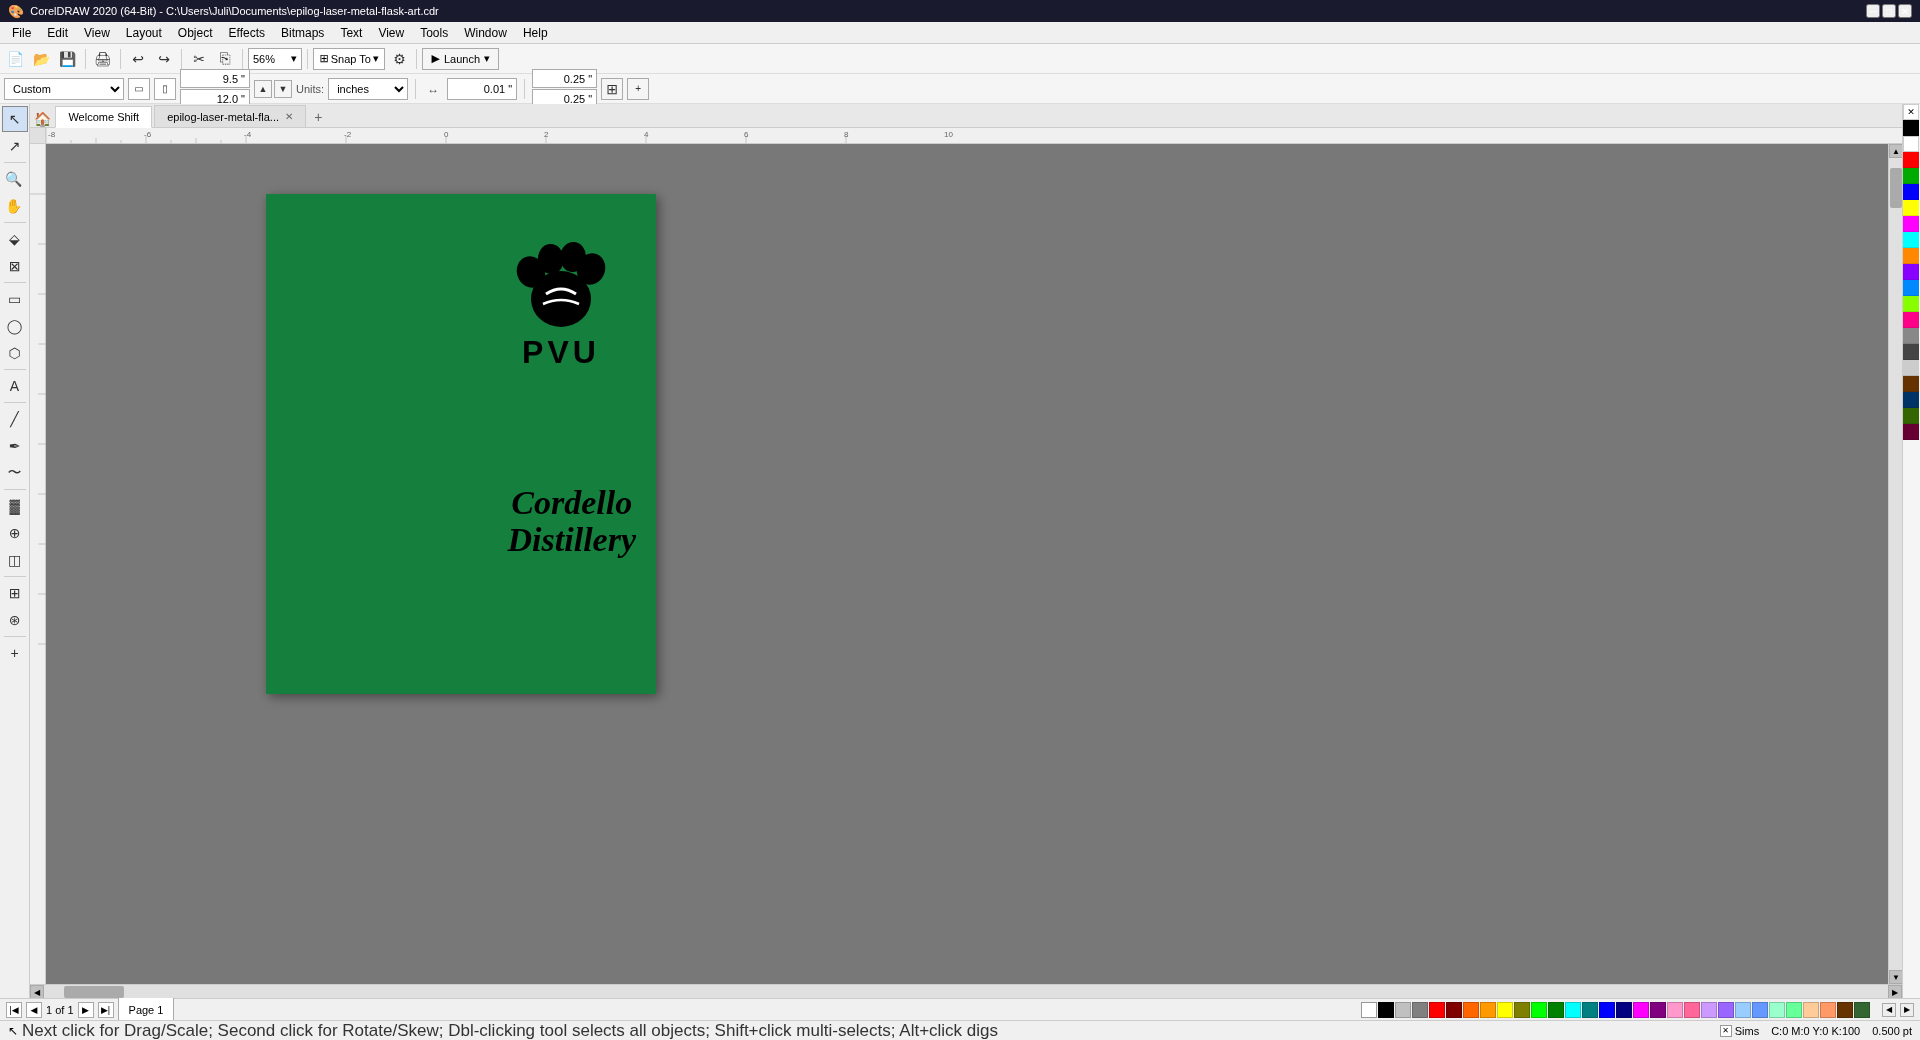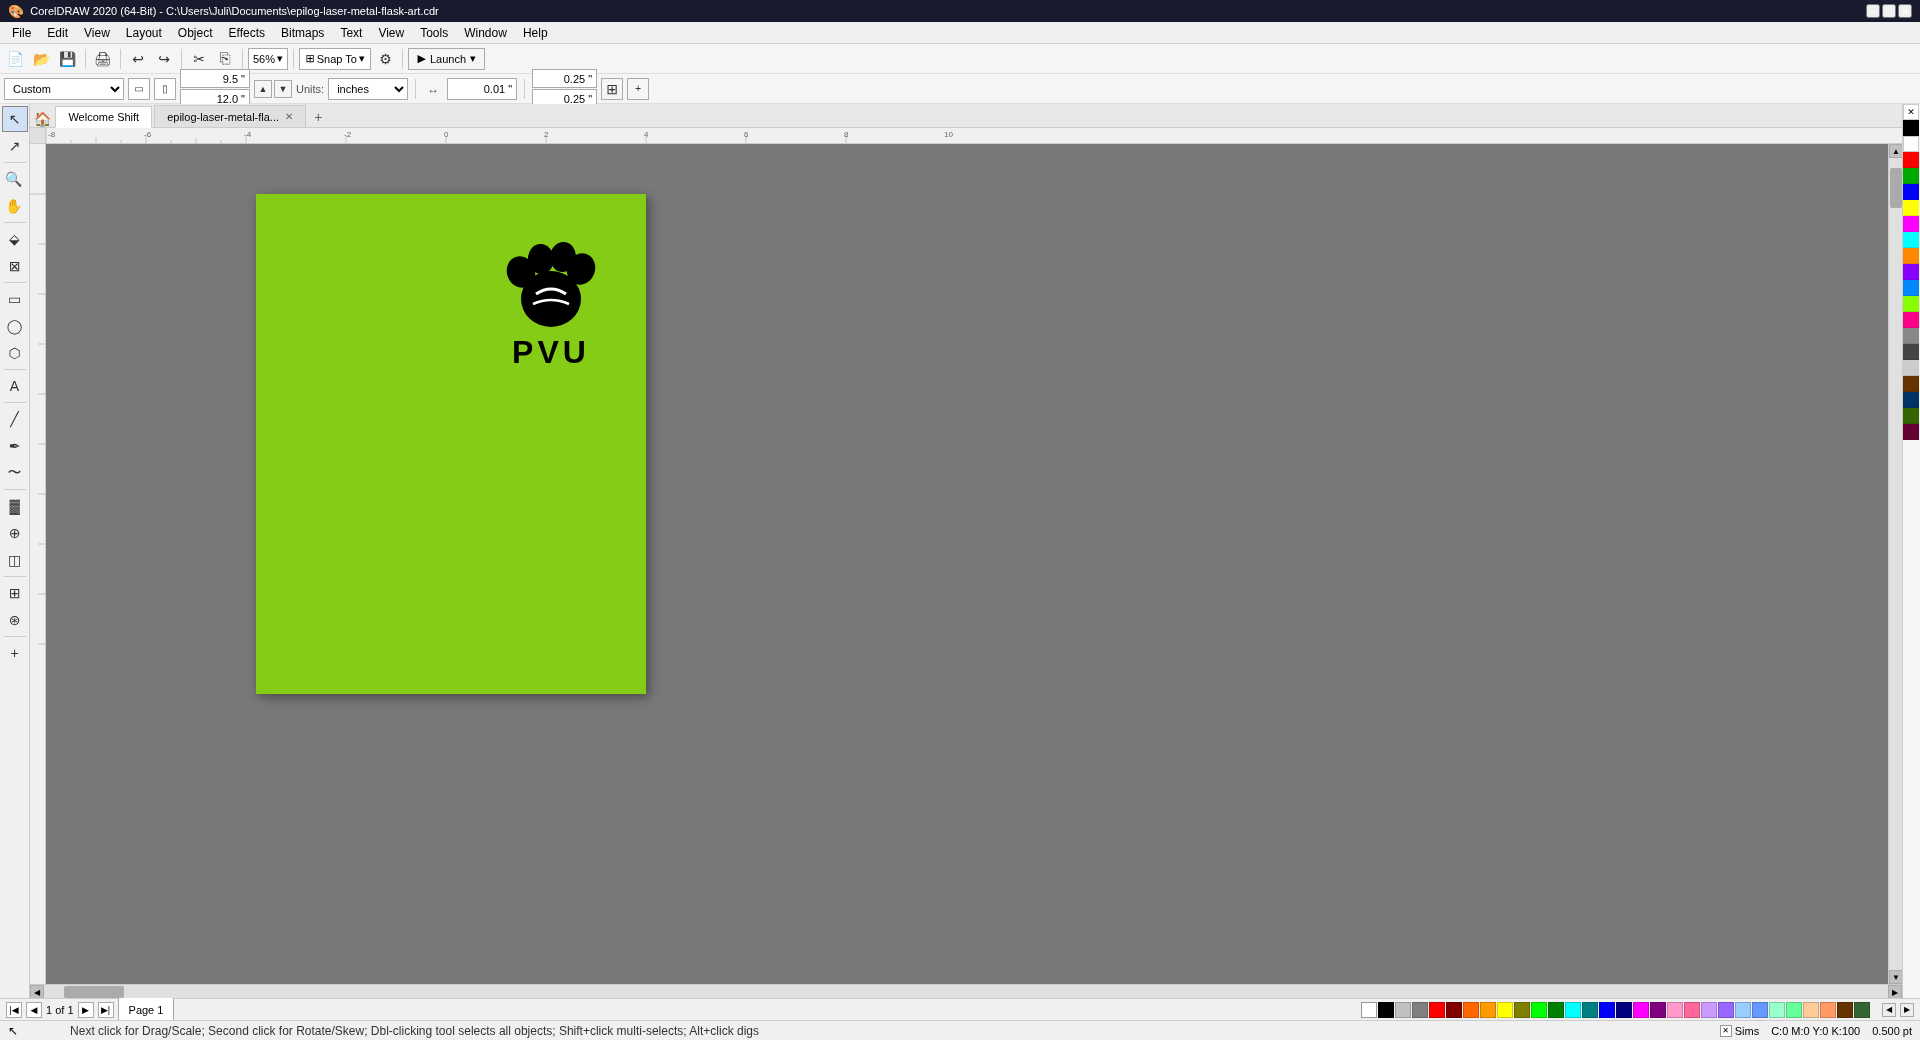--- a/index.html
+++ b/index.html
@@ -27,21 +27,21 @@
       padding: 0 4px; border-bottom: 1px solid #ddd; gap: 2px; flex-shrink: 0;
     }
     .tb-btn {
       width: 24px; height: 24px; border: 1px solid transparent; background: transparent;
       cursor: pointer; display: flex; align-items: center; justify-content: center;
       font-size: 14px; color: #333;
     }
     .tb-separator { width: 1px; height: 20px; background: #ccc; margin: 0 3px; }
     .tb-dropdown {
       height: 22px; border: 1px solid #aaa; background: white; padding: 0 4px;
-      font-size: 11px; cursor: pointer; display: flex; align-items: center; gap: 2px;
+      font-size: 11px; cursor: pointer; display: flex; align-items: center; gap: 16px;
     }
     .snap-btn {
       height: 22px; border: 1px solid #aaa; background: white; padding: 0 6px;
       font-size: 11px; display: flex; align-items: center; gap: 2px; cursor: pointer;
     }
     .launch-btn {
       height: 22px; border: 1px solid #aaa; background: #f5f5f5; padding: 0 8px;
       font-size: 11px; display: flex; align-items: center; gap: 4px; cursor: pointer;
     }
 
@@ -103,23 +103,23 @@
     .ruler-corner { width: 16px; height: 16px; background: #e0e0e0; position: absolute; left: 0; top: 0; border-right: 1px solid #ccc; border-bottom: 1px solid #ccc; }
     .canvas-row { display: flex; flex: 1; overflow: hidden; }
     .ruler-v {
       width: 16px; background: #f0f0f0; border-right: 1px solid #ccc;
       flex-shrink: 0;
     }
     .canvas-scroll { flex: 1; overflow: hidden; position: relative; background: #787878; }
 
     
     .page-container {
-      position: absolute; top: 50px; left: 210px;
+      position: absolute; top: 50px; left: 220px;
       width: 390px; height: 500px;
-      background: #84cc16;
+      background: #15803d;
       box-shadow: 3px 3px 10px rgba(0,0,0,0.4);
     }
 
     
     .artwork { width: 100%; height: 100%; position: relative; overflow: hidden; }
 
     
     .pvu-section {
       position: absolute; top: 20px; right: 20px; text-align: center; width: 150px;
     }
@@ -395,20 +395,26 @@
                 <ellipse cx="72" cy="43" rx="13" ry="15" fill="black" transform="rotate(5,72,43)"></ellipse>
                 <ellipse cx="90" cy="55" rx="14" ry="16" fill="black" transform="rotate(20,90,55)"></ellipse>
 
                 <path d="M45 80 Q60 70 75 80" stroke="white" stroke-width="3" fill="none"></path>
                 <path d="M42 90 Q60 82 78 90" stroke="white" stroke-width="2.5" fill="none"></path>
               </svg>
               <div class="pvu-text" style="font-size:32px;font-weight:900;letter-spacing:4px;font-family:'Arial Black',sans-serif;">PVU</div>
             </div>
 
 
+            <div class="cordello-section">
+              <div class="cordello-text">
+                <span style="display:block;">Cordello</span>
+                <span style="display:block;">Distillery</span>
+              </div>
+            </div>
 
 
           </div>
         </div>
       </div>
 
       <div style="width:14px;background:#e0e0e0;border-left:1px solid #ccc;display:flex;flex-direction:column;">
         <div style="width:14px;height:14px;background:#c0c0c0;border:1px solid #aaa;display:flex;align-items:center;justify-content:center;font-size:8px;cursor:pointer;">▲</div>
         <div style="flex:1;position:relative;">
           <div style="position:absolute;top:10px;left:1px;width:12px;height:40px;background:#aaa;border-radius:2px;cursor:pointer;"></div>
@@ -504,21 +510,21 @@
     </div>
     <div style="display:flex;align-items:center;gap:4px;margin-left:8px;">
       <button style="width:14px;height:14px;border:1px solid #aaa;background:#eee;cursor:pointer;font-size:8px;">◀</button>
       <button style="width:14px;height:14px;border:1px solid #aaa;background:#eee;cursor:pointer;font-size:8px;">▶</button>
     </div>
   </div>
 
   <div class="status-bar">
     <div class="status-left">
       <span style="font-size:12px;">↖</span>
-      <span style="font-size:12px;color:#333;margin-left:48px;">Next click for Drag/Scale; Second click for Rotate/Skew; Dbl-clicking tool selects all objects; Shift+click multi-selects; Alt+click digs</span>
+      <span style="font-size:17px;color:#333;">Next click for Drag/Scale; Second click for Rotate/Skew; Dbl-clicking tool selects all objects; Shift+click multi-selects; Alt+click digs</span>
     </div>
     <div class="status-right">
       <div style="display:flex;align-items:center;gap:3px;">
         <span style="width:12px;height:12px;border:1px solid #999;background:white;font-size:8px;display:flex;align-items:center;justify-content:center;">✕</span>
         <span>Sims</span>
       </div>
       <span style="font-size:11px;">C:0 M:0 Y:0 K:100</span>
       <span style="font-size:11px;">0.500 pt</span>
     </div>
   </div>

